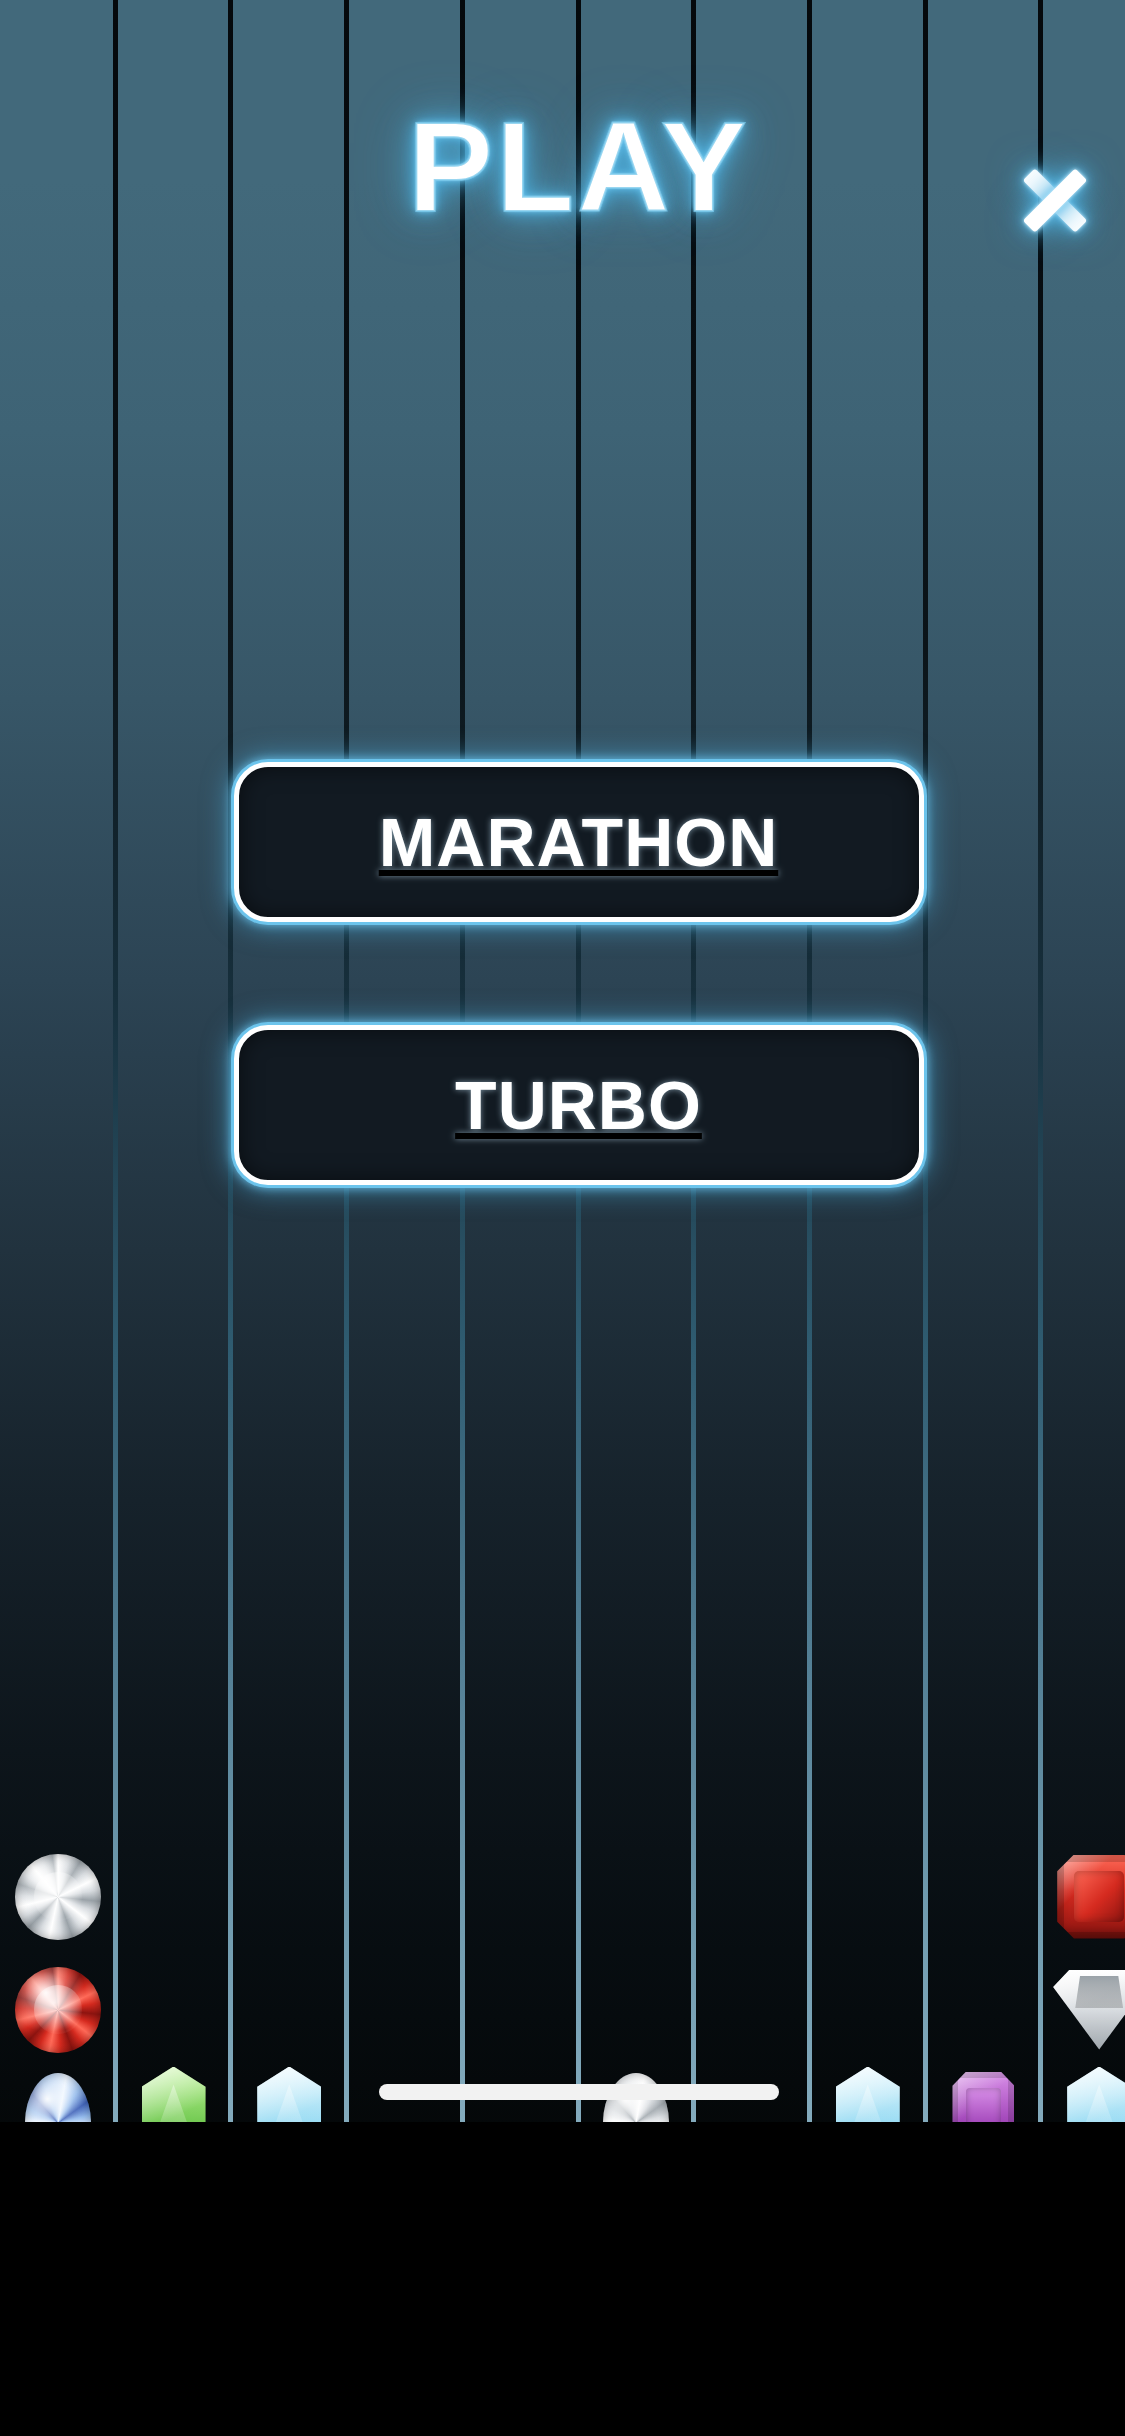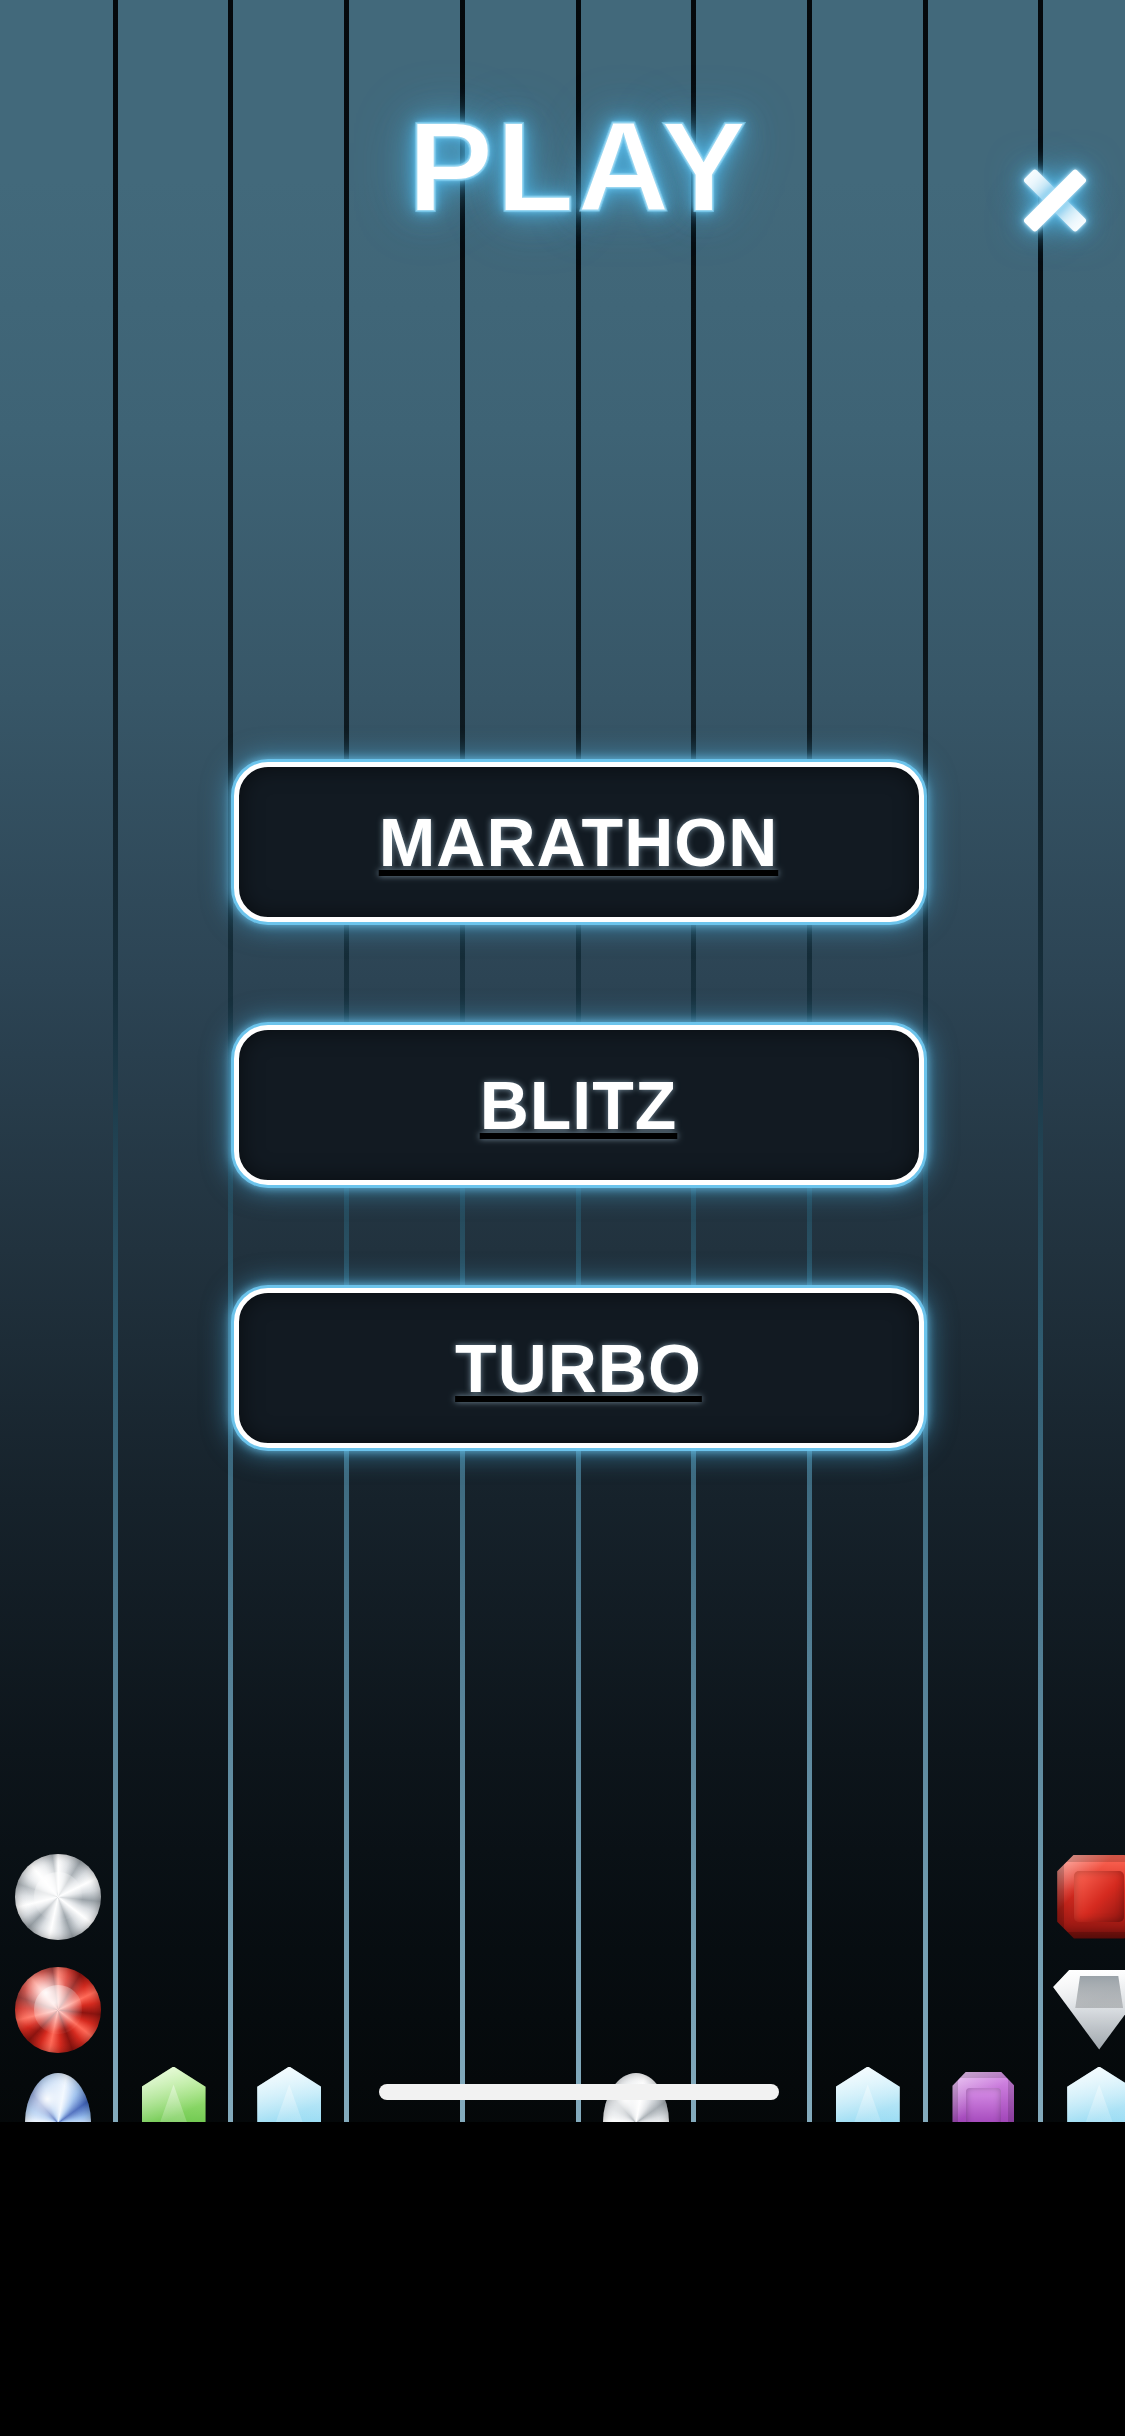--- a/index.html
+++ b/index.html
@@ -352,23 +352,20 @@
   <div id="close-btn">
     <div class="bar b1"></div>
     <div class="bar b2"></div>
   </div>
 
   <div id="modes">
       <div class="mode-btn">
         <span class="mode-label">MARATHON</span>
       </div>
       <div class="mode-btn">
-        <span class="mode-label">BLITZ</span>
-      </div>
-      <div class="mode-btn">
         <span class="mode-label">TURBO</span>
       </div>
     </div>
 
   <div id="gemfield">
       <div class="gem-col">
         <div class="gem-cell r0">
           <div class="gem round" style="--c1: #d8dce0; --c2: #ffffff; --c3: #9aa2a8;"></div>
         </div>
         <div class="gem-cell r1">

